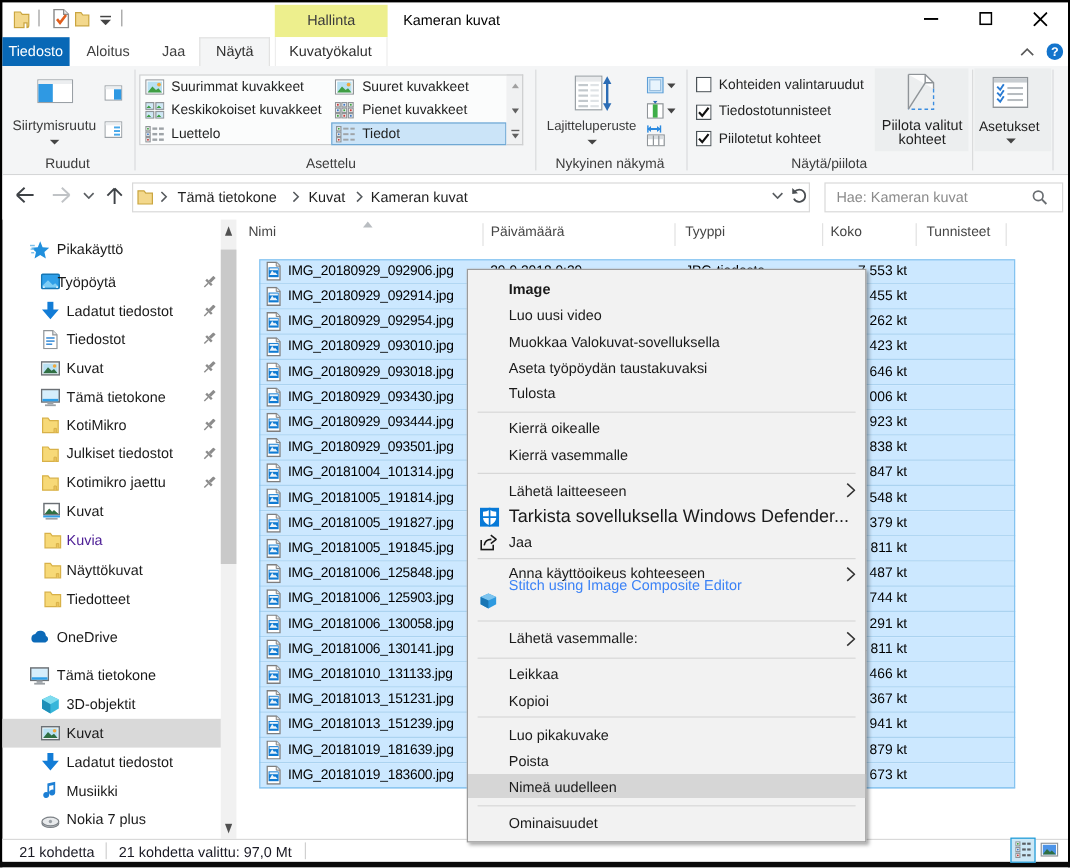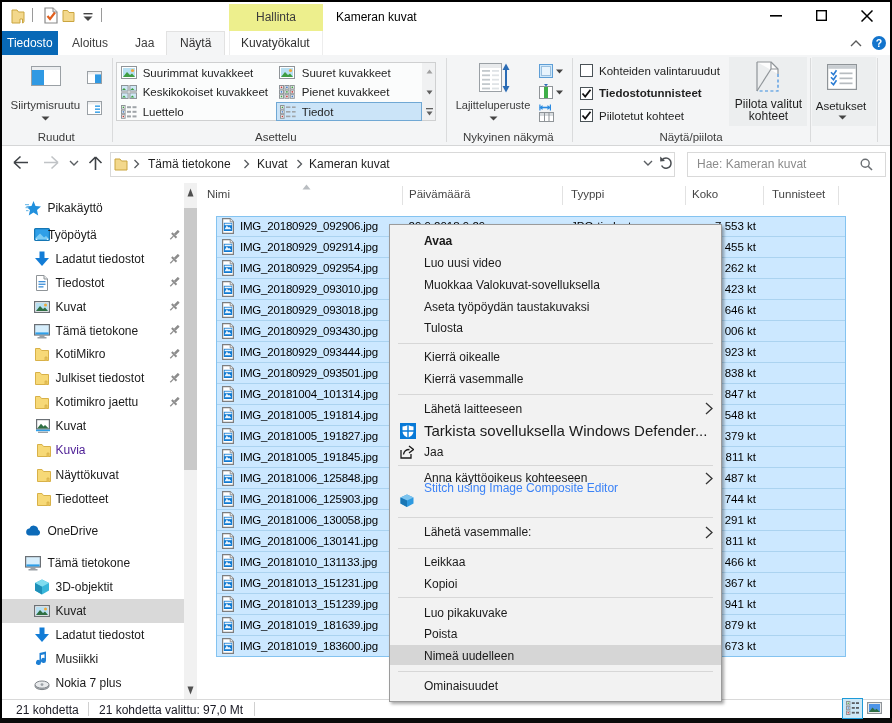--- a/index.html
+++ b/index.html
@@ -225,21 +225,21 @@
     </svg>
 <svg class="abs" style="left:580px;top:87px;" width="13" height="13" viewBox="0 0 13 13">
       <rect x="0.5" y="0.5" width="12" height="12" fill="#fff" stroke="#4a5257" stroke-width="1"></rect>
       <path d="M2.5 6.5 L5.2 9.5 L10.5 2.8" fill="none" stroke="#111" stroke-width="1.8"></path>
     </svg>
 <svg class="abs" style="left:580px;top:109px;" width="13" height="13" viewBox="0 0 13 13">
       <rect x="0.5" y="0.5" width="12" height="12" fill="#fff" stroke="#4a5257" stroke-width="1"></rect>
       <path d="M2.5 6.5 L5.2 9.5 L10.5 2.8" fill="none" stroke="#111" stroke-width="1.8"></path>
     </svg>
 <div class="txt" style="left:599px;top:61.5px;height:18px;line-height:18px;font-size:11.5px;color:#1f1f1f;font-weight:normal;">Kohteiden valintaruudut</div>
-<div class="txt" style="left:599px;top:84px;height:18px;line-height:18px;font-size:11.5px;color:#1f1f1f;font-weight:bold;text-align:center;">Tiedostotunnisteet</div>
+<div class="txt" style="left:599px;top:84px;height:18px;line-height:18px;font-size:11.5px;color:#1f1f1f;font-weight:normal;text-align:center;">Tiedostotunnisteet</div>
 <div class="txt" style="left:599px;top:106.5px;height:18px;line-height:18px;font-size:11.5px;color:#1f1f1f;font-weight:normal;">Piilotetut kohteet</div>
 <div class="txt" style="left:659.4px;top:127.69999999999999px;height:18px;line-height:18px;font-size:11.5px;color:#3b3b3b;font-weight:normal;">Näytä/piilota</div>
 <div class="abs" style="left:729px;top:57px;width:78px;height:69px;background:#eceeef"></div>
 <svg class="abs" style="left:756px;top:61px;" width="23" height="31" viewBox="0 0 23 31">
       <path d="M1 1 L15 1 L22 8 L22 13" fill="#fdfdfd" stroke="#8f9498" stroke-width="1.2" stroke-linejoin="round"></path>
       <path d="M1 1 L1 30" stroke="#8f9498" stroke-width="1.2"></path>
       <path d="M15 1 L15 8 L22 8" fill="none" stroke="#8f9498" stroke-width="1.2"></path>
       <path d="M1 30 L15 8" stroke="#8f9498" stroke-width="1.2"></path>
       <path d="M22 13 L22 30 L1 30" fill="none" stroke="#3b8de0" stroke-width="1.2" stroke-dasharray="3 2.4"></path>
     </svg>
@@ -729,21 +729,21 @@
         <rect x="5.8" y="10.799999999999999" width="3" height="1.8" fill="#5a5e62"></rect>
         <rect x="10" y="10.799999999999999" width="3" height="1.8" fill="#5a5e62"></rect>
       </g>
     </svg>
 <svg class="abs" style="left:867px;top:702px;" width="15" height="12" viewBox="0 0 15 12">
       <rect x="0.6" y="0.6" width="13.8" height="10.8" fill="#fff" stroke="#8f9498" stroke-width="1.2"></rect>
       <rect x="2" y="2" width="11" height="8" fill="#4d94e8"></rect>
       <path d="M2 10 L5.5 5.5 L8 8 L9.5 6.8 L13 10 Z" fill="#2f6f43"></path>
     </svg>
 <div class="abs" style="left:389px;top:224px;width:333px;height:478px;background:#f2f2f2;border:1px solid #9b9b9b;box-shadow:2px 2px 3px rgba(0,0,0,0.35)"></div>
-<div class="txt" style="left:424px;top:231.8px;height:18px;line-height:18px;font-size:12px;color:#1a1a1a;font-weight:bold;">Avaa</div>
+<div class="txt" style="left:424px;top:231.8px;height:18px;line-height:18px;font-size:12px;color:#1a1a1a;font-weight:bold;">Image</div>
 <div class="txt" style="left:424px;top:253.8px;height:18px;line-height:18px;font-size:12px;color:#1a1a1a;font-weight:normal;">Luo uusi video</div>
 <div class="txt" style="left:424px;top:297.9px;height:18px;line-height:18px;font-size:12px;color:#1a1a1a;font-weight:normal;">Aseta työpöydän taustakuvaksi</div>
 <div class="txt" style="left:424px;top:276.2px;height:18px;line-height:18px;font-size:12px;color:#1a1a1a;font-weight:normal;">Muokkaa Valokuvat-sovelluksella</div>
 <div class="txt" style="left:424px;top:319.4px;height:18px;line-height:18px;font-size:12px;color:#1a1a1a;font-weight:normal;">Tulosta</div>
 <div class="abs" style="left:398px;top:342.5px;width:315px;height:1px;background:#d7d7d7"></div>
 <div class="txt" style="left:424px;top:348.4px;height:18px;line-height:18px;font-size:12px;color:#1a1a1a;font-weight:normal;">Kierrä oikealle</div>
 <div class="txt" style="left:424px;top:370.4px;height:18px;line-height:18px;font-size:12px;color:#1a1a1a;font-weight:normal;">Kierrä vasemmalle</div>
 <div class="abs" style="left:398px;top:393.5px;width:315px;height:1px;background:#d7d7d7"></div>
 <div class="txt" style="left:424px;top:399.5px;height:18px;line-height:18px;font-size:12px;color:#1a1a1a;font-weight:normal;">Lähetä laitteeseen</div>
 <svg class="abs" style="left:705px;top:402.0px;" width="8" height="13" viewBox="0 0 8 13">

